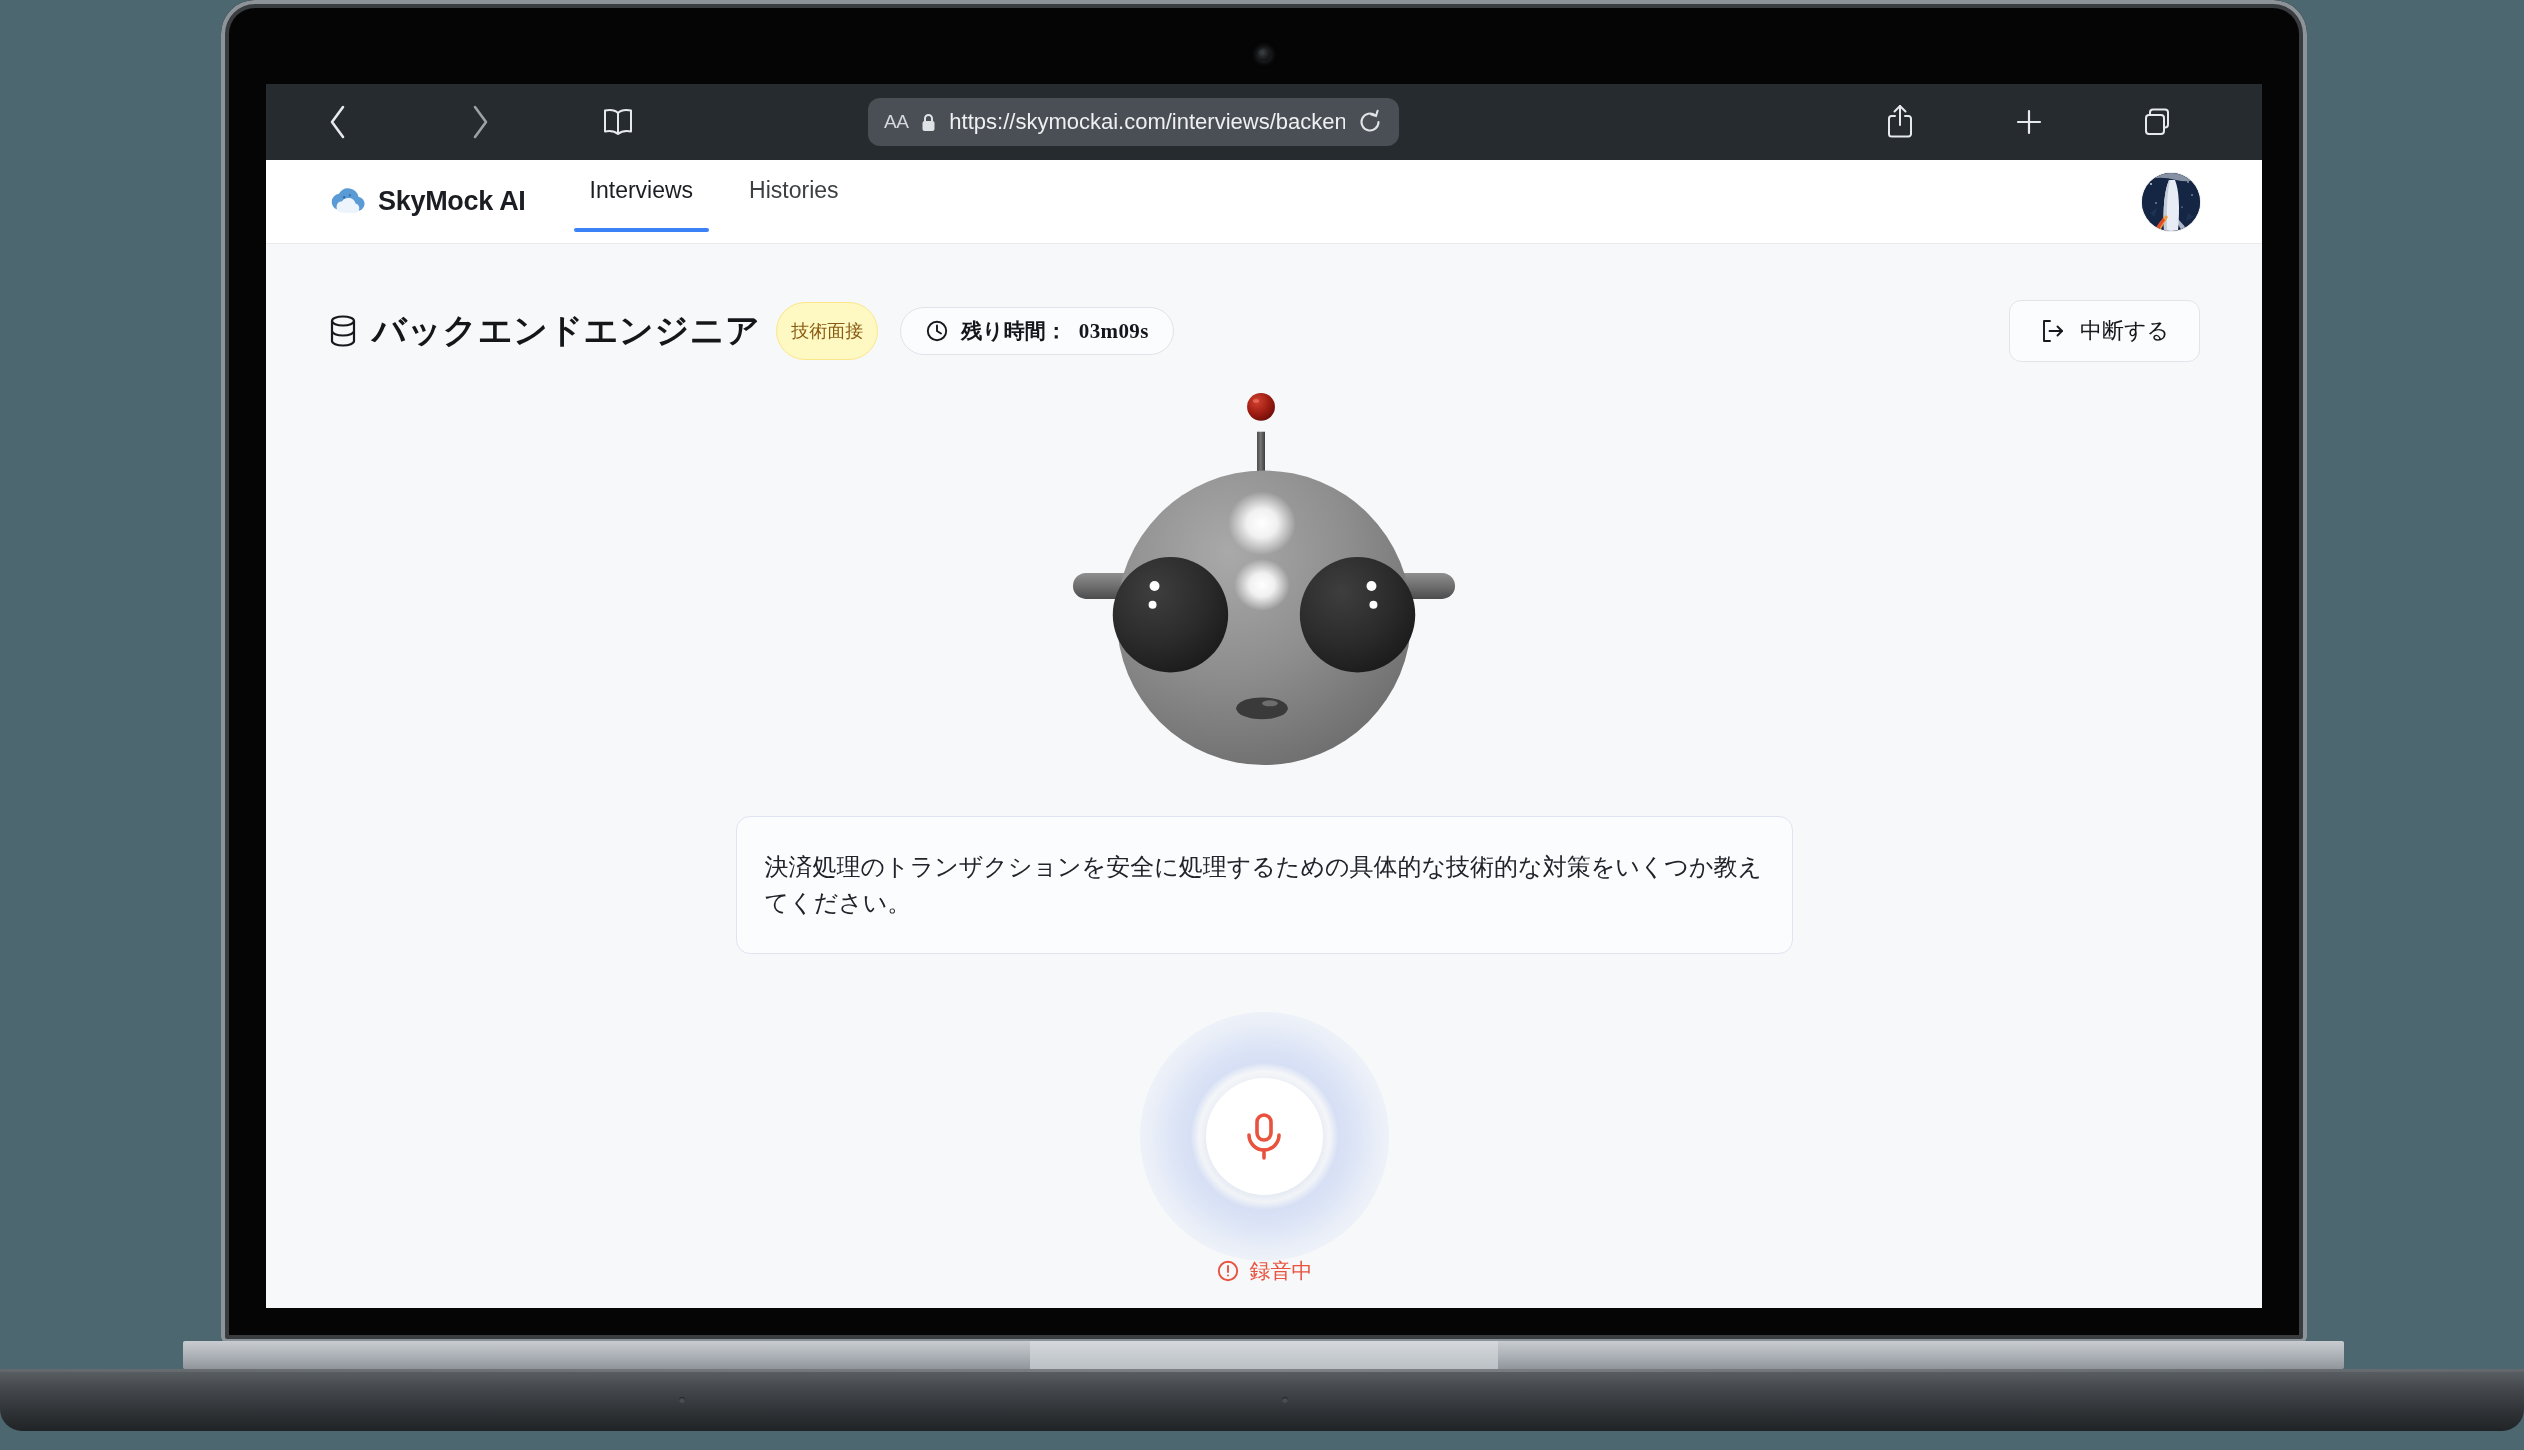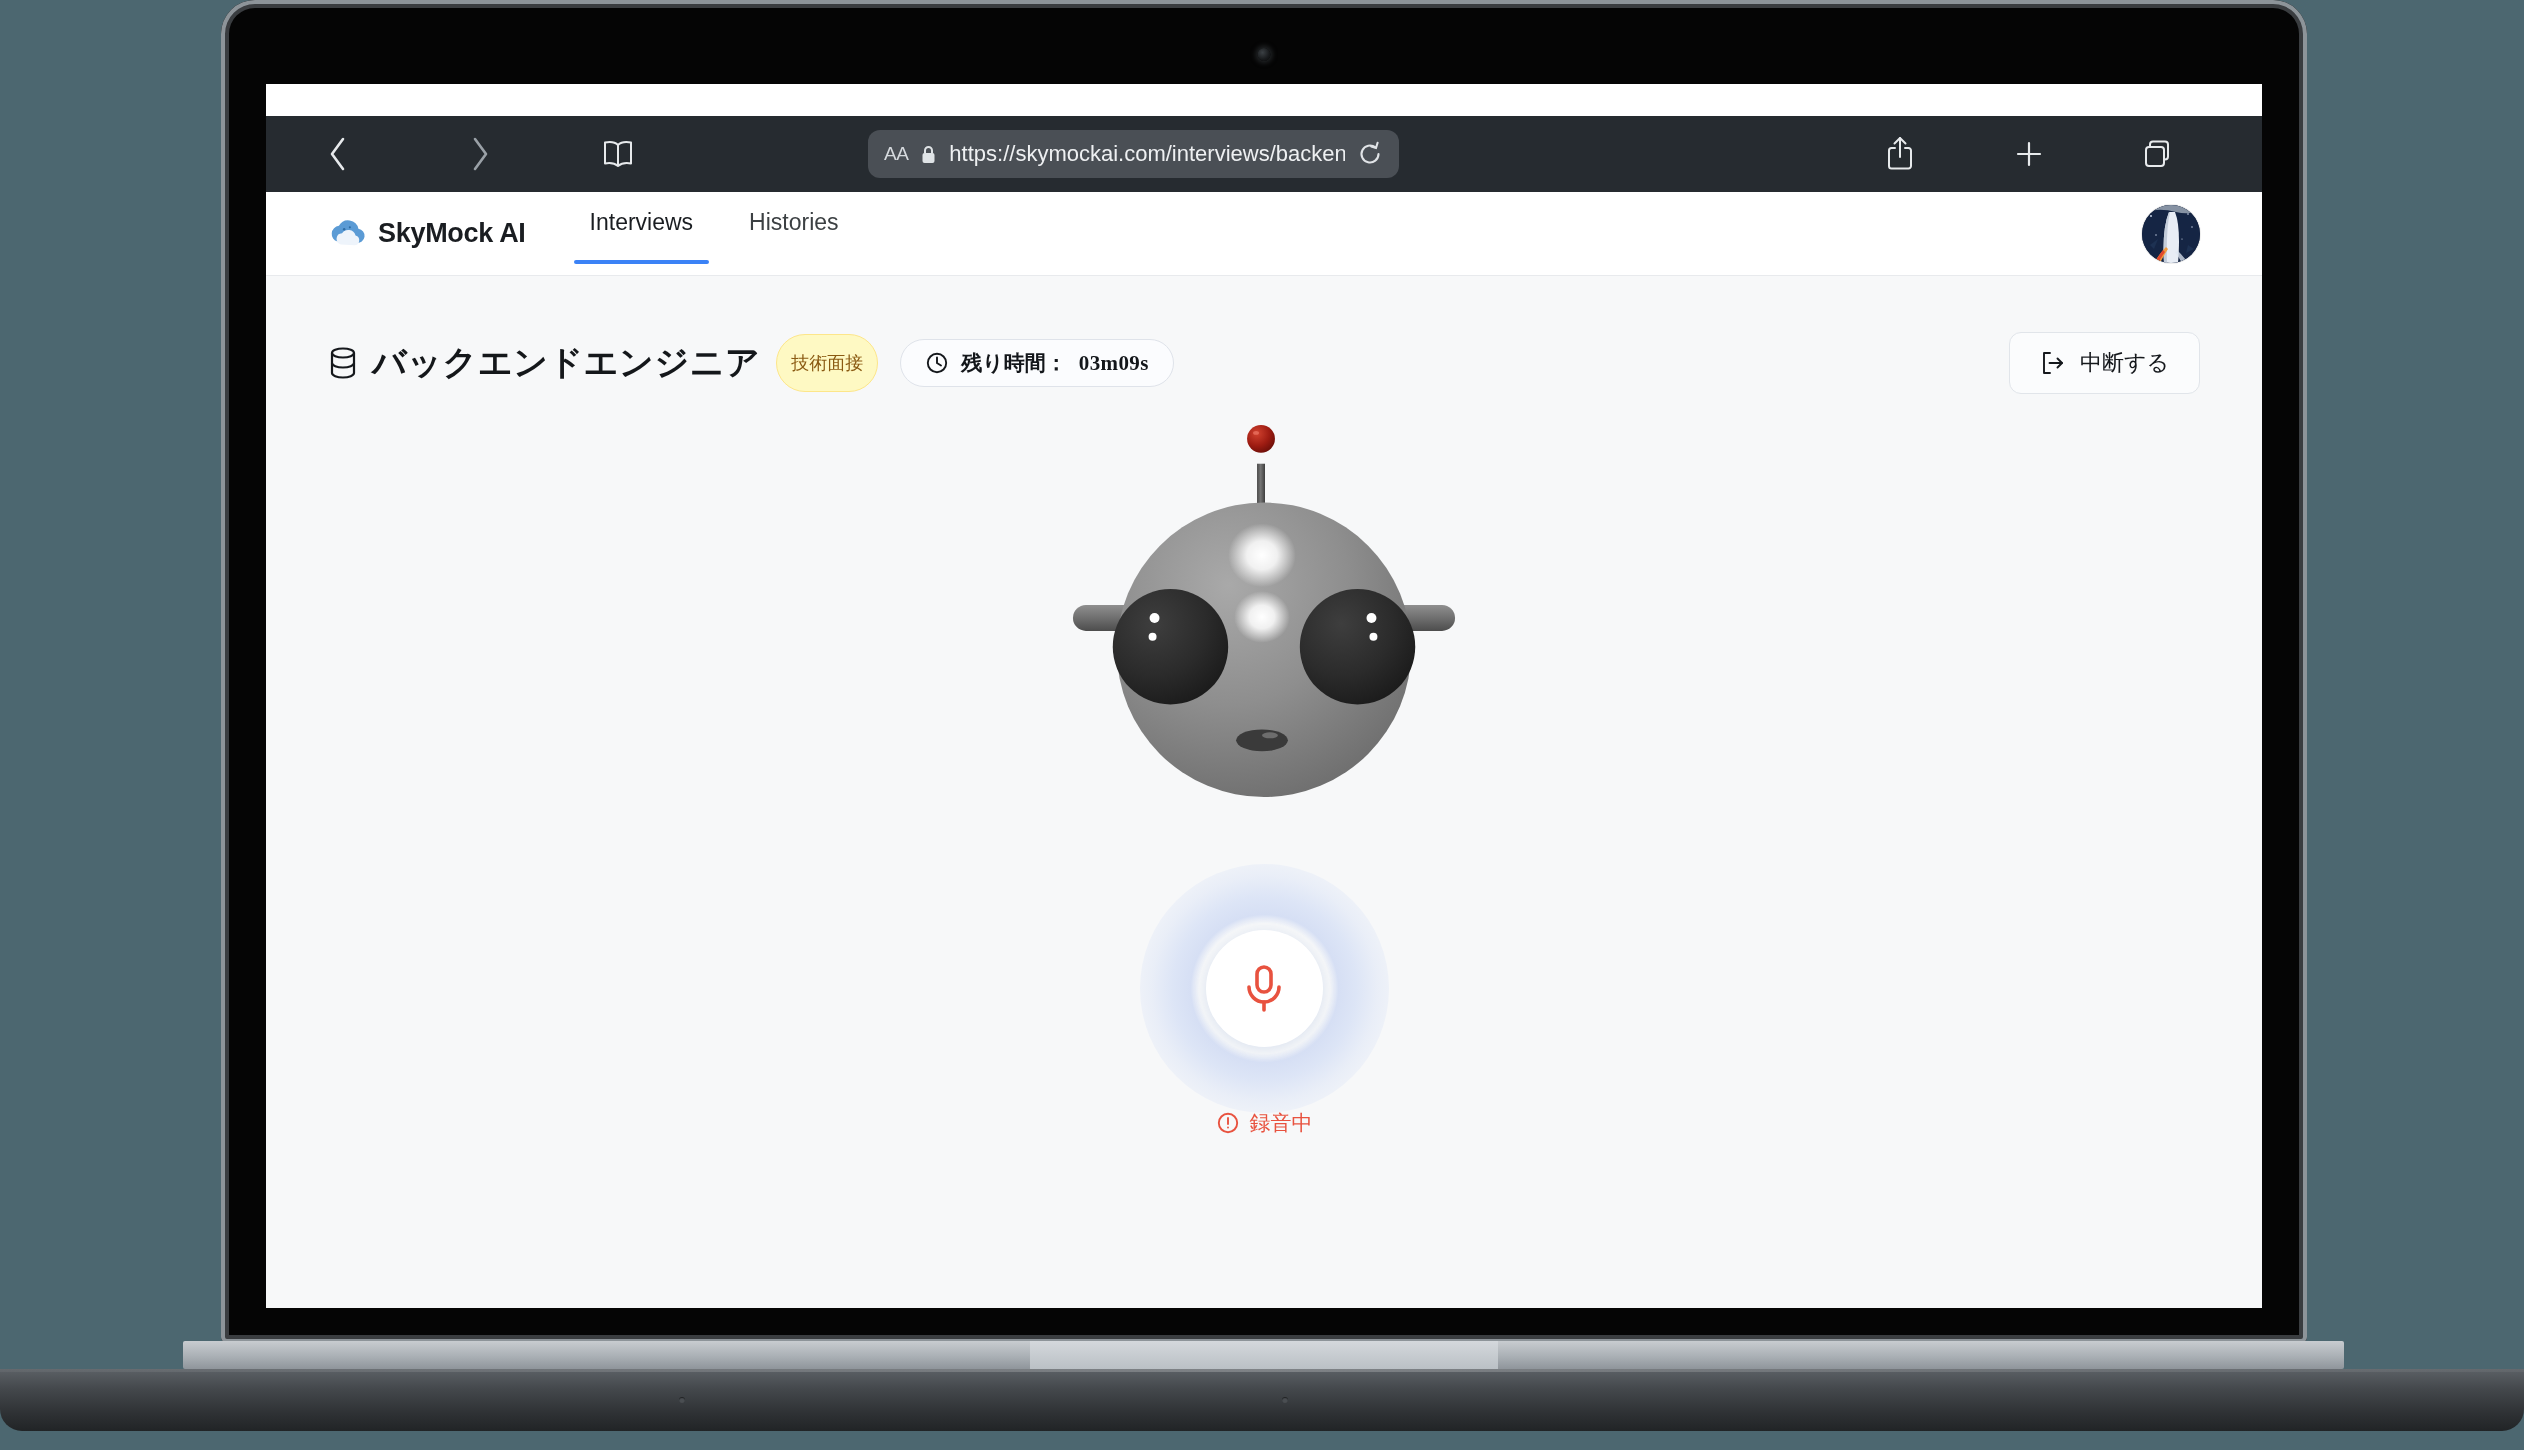--- a/index.html
+++ b/index.html
@@ -52,21 +52,21 @@
   .base-body:after{
     content:""; position:absolute; left:0; right:0; top:0; height:3px;
     background:linear-gradient(90deg,rgba(255,255,255,.05),rgba(255,255,255,.22),rgba(255,255,255,.05));
   }
   .base-screw { position:absolute; top:28px; width:6px; height:6px; border-radius:50%;
     background:#4a4e52; box-shadow:inset 0 1px 1px rgba(0,0,0,.6); }
 
   
   .browser-bar {
     height:76px; background:#262b30; display:flex; align-items:center;
-    padding:0 40px; gap:0; position:relative;margin-top:32px;
+    padding:0 40px; gap:0; position:relative;
   }
   .nav-btn { width:64px; height:44px; display:flex; align-items:center; justify-content:center;
     color:#e7eaec; cursor:pointer; }
   .nav-btn svg { display:block; }
   .chrome-spacer-a { width:78px; }
   .chrome-spacer-b { width:74px; }
   .url-pill {
     width:531px; height:48px; background:#4a4f55; border-radius:12px;
     display:flex; align-items:center; padding:0 16px; gap:12px; margin-left:auto; margin-right:auto;
   }
@@ -354,20 +354,25 @@
             <circle cx="100" cy="211" r="5" fill="#ffffff"></circle>
             <circle cx="98" cy="230" r="4" fill="#ffffff"></circle>
             <circle cx="318" cy="211" r="5" fill="#ffffff"></circle>
             <circle cx="320" cy="230" r="4" fill="#ffffff"></circle>
 
             <ellipse cx="208" cy="334" rx="26" ry="11" fill="#3a3a3a"></ellipse>
             <ellipse cx="216" cy="329" rx="8" ry="3" fill="#8f8f8f" opacity=".6"></ellipse>
           </svg>
         </div>
 
+        <div class="q-wrap">
+          <div class="q-card">
+            <div class="q-text">決済処理のトランザクションを安全に処理するための具体的な技術的な対策をいくつか教えてください。</div>
+          </div>
+        </div>
 
         <div class="mic-zone">
           <div class="mic-halo">
             <div class="mic-btn">
               <svg width="48" height="54" viewBox="0 0 48 54" fill="none" stroke="#e8523f" stroke-width="3.6" stroke-linecap="round" stroke-linejoin="round">
                 <rect x="17" y="5" width="14" height="25" rx="7"></rect>
                 <path d="M9 25 a15 15 0 0 0 30 0"></path>
                 <path d="M24 40 V48"></path>
               </svg>
             </div>

